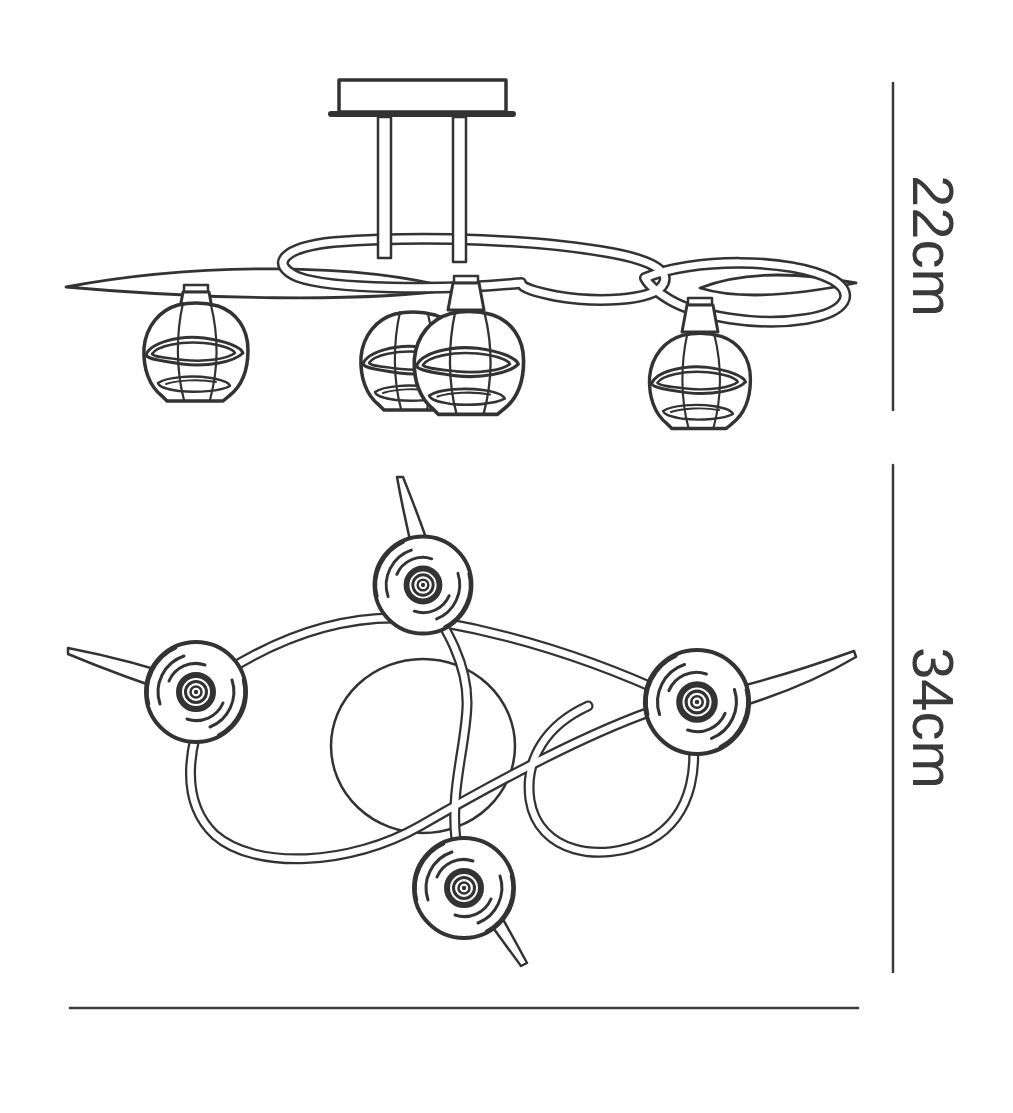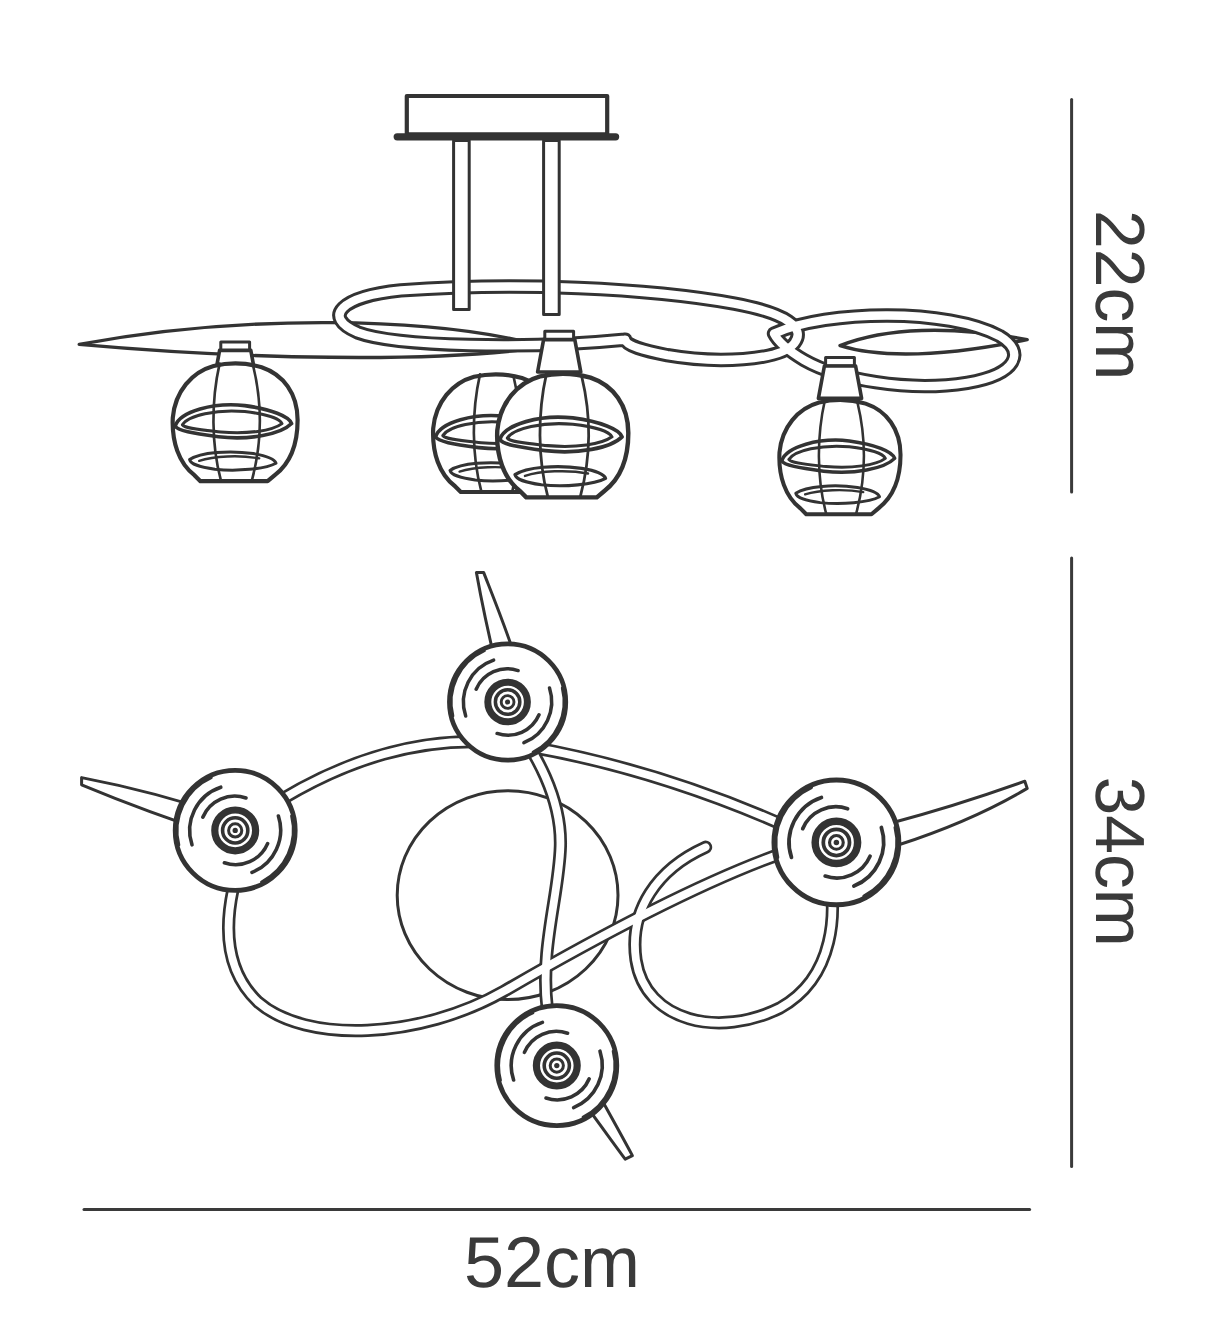--- a/index.html
+++ b/index.html
@@ -169,14 +169,13 @@
       <line x1="893" y1="83" x2="893" y2="410" stroke-width="2.5"></line>
       <line x1="893" y1="465" x2="893" y2="972" stroke-width="2.5"></line>
       <line x1="70" y1="1008" x2="858" y2="1008" stroke-width="2.5"></line>
     </g>
   </svg>
 
   <div class="dim-label vertical" style="left:933px;top:246px;">22cm</div>
 
   <div class="dim-label vertical" style="left:933px;top:718px;">34cm</div>
 
-  <div class="dim-label bottom" style="left:460px;top:1052px;">52cm</div>
 </div>
 
 </body></html>

